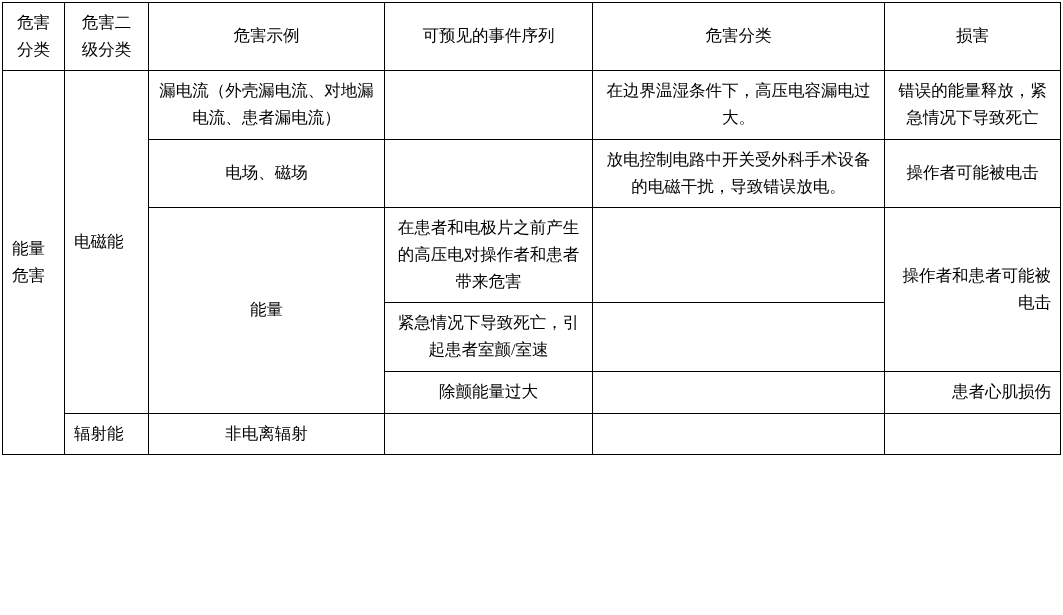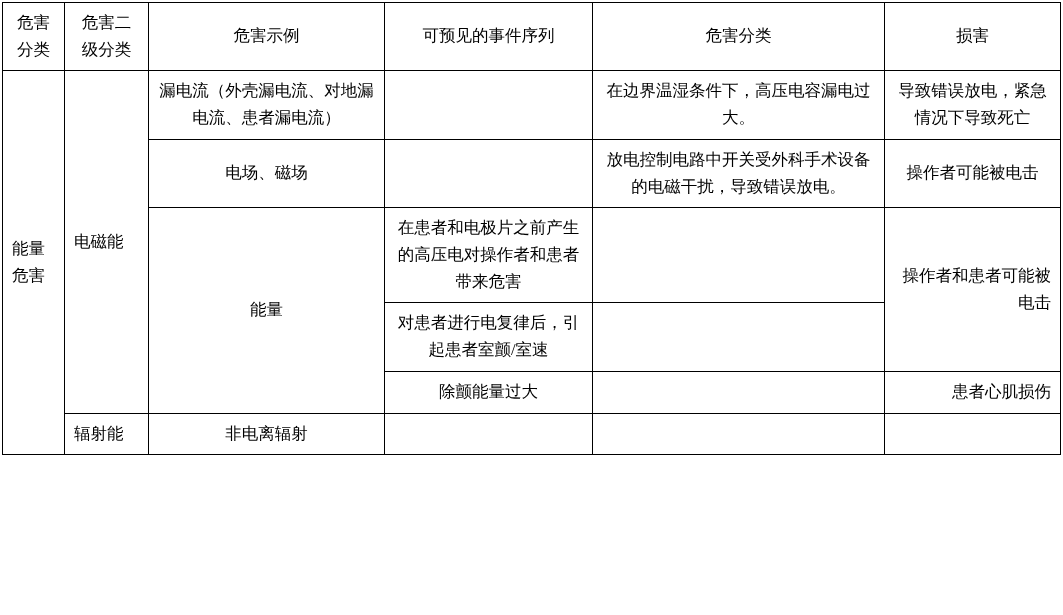--- a/index.html
+++ b/index.html
@@ -87,39 +87,39 @@
       </tr>
     </thead>
     <tbody>
 
       <tr>
         <td class="cat" rowspan="6">能量危害</td>
         <td class="subcat" rowspan="5">电磁能</td>
         <td class="body-cell">漏电流（外壳漏电流、对地漏电流、患者漏电流）</td>
         <td class="body-cell empty"></td>
         <td class="body-cell">在边界温湿条件下，高压电容漏电过大。</td>
-        <td class="body-cell">导致错误放电，紧急情况下导致死亡</td>
+        <td class="body-cell">错误的能量释放，紧急情况下导致死亡</td>
       </tr>
 
       <tr>
         <td class="body-cell">电场、磁场</td>
         <td class="body-cell empty"></td>
         <td class="body-cell">放电控制电路中开关受外科手术设备的电磁干扰，导致错误放电。</td>
         <td class="body-cell">操作者可能被电击</td>
       </tr>
 
       <tr>
         <td class="body-cell" rowspan="3">能量</td>
         <td class="body-cell">在患者和电极片之前产生的高压电对操作者和患者带来危害</td>
         <td class="body-cell empty"></td>
         <td class="center-cell" rowspan="2">操作者和患者可能被电击</td>
       </tr>
 
       <tr>
-        <td class="body-cell">对患者进行电复律后，引起患者室颤/室速</td>
+        <td class="body-cell">紧急情况下导致死亡，引起患者室颤/室速</td>
         <td class="body-cell empty"></td>
       </tr>
 
       <tr>
         <td class="body-cell">除颤能量过大</td>
         <td class="body-cell empty"></td>
         <td class="center-cell">患者心肌损伤</td>
       </tr>
 
       <tr>

